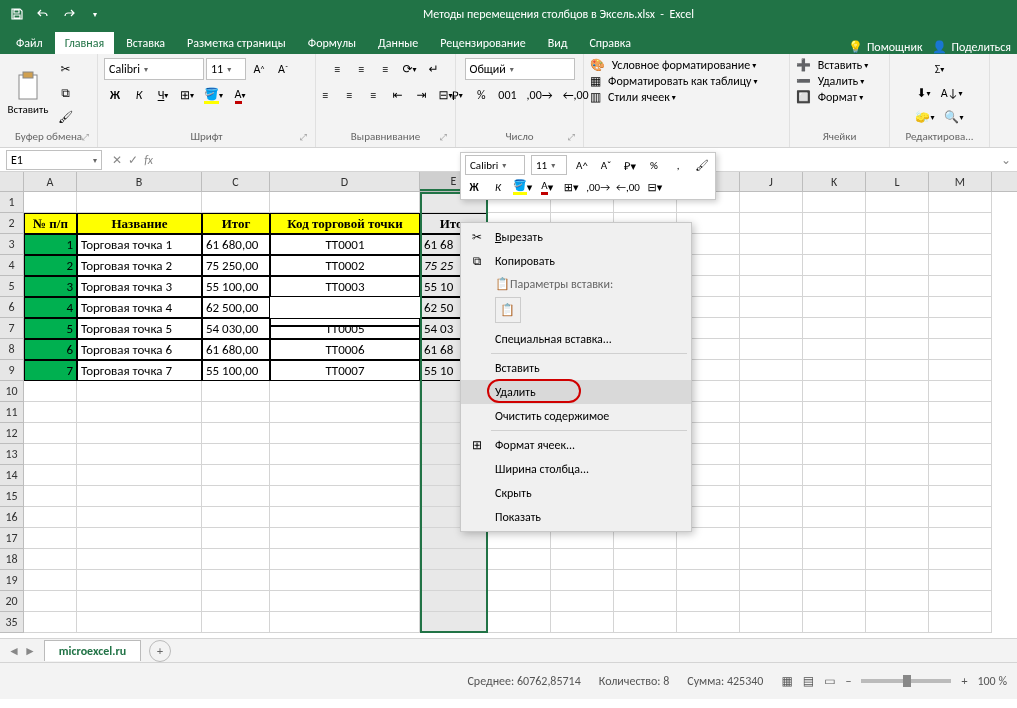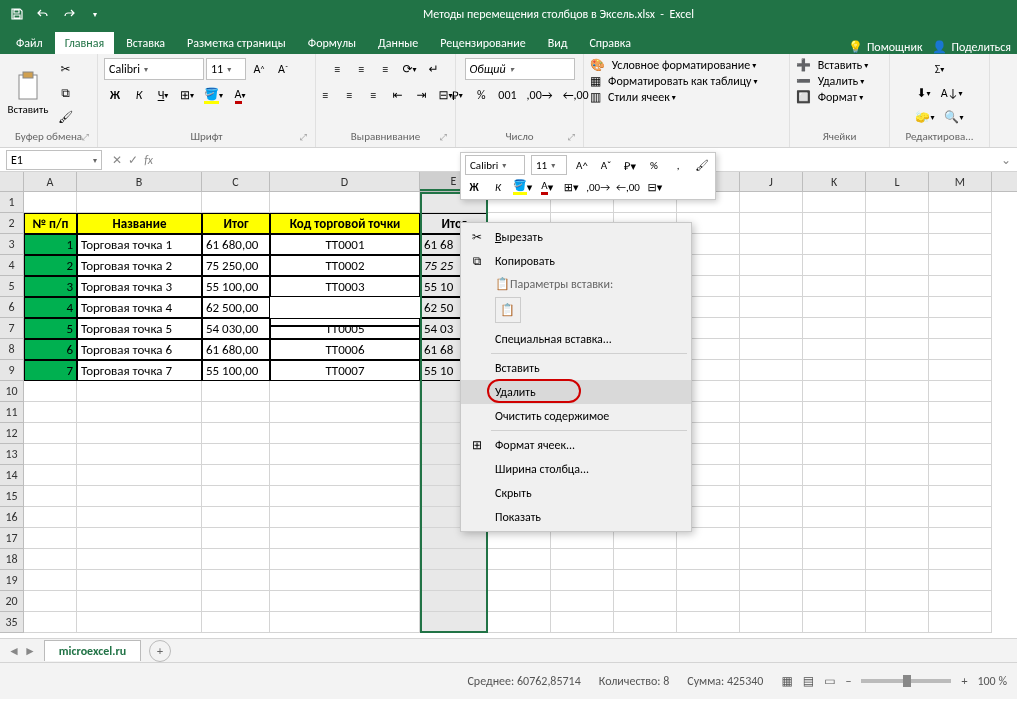--- a/index.html
+++ b/index.html
@@ -47,21 +47,21 @@
   .corner { width: 24px; height: 20px; background: #e6e6e6; border-right:1px solid #bdbdbd; border-bottom:1px solid #bdbdbd;}
   .ch { border-right:1px solid #bdbdbd; display:flex; align-items:center; justify-content:center; font-size:12px; color:#333; background:#e6e6e6;}
   .ch.sel { background:#cfcfcf; border-bottom:2px solid #217346;}
   .grid-body { display:flex; }
   .row-headers { width:24px;}
   .rh { height:21px; border-right:1px solid #bdbdbd; border-bottom:1px solid #bdbdbd; background:#e6e6e6; display:flex; align-items:center; justify-content:center; font-size:12px; color:#333;}
   .cells { position:relative; flex:1;}
   .cell-row { display:flex; height:21px;}
   .cell { border-right:1px solid #d4d4d4; border-bottom:1px solid #d4d4d4; padding:0 3px; font-size:13px; display:flex; align-items:center; overflow:hidden; white-space:nowrap;}
   .hdr { font-weight:bold; justify-content:center; }
-  .yellow { background:#ffff00; }
+  .yellow { background:#ffff00;font-family:Liberation Serif, serif; }
   .green { background:#00b050; }
   .tbl-border { border:1px solid #000;}
   .sel-col { background:#e8e8e8;}
   .sel-outline { position:absolute; border:2px solid #217346; pointer-events:none; }
 
   
   .sheetbar { height: 24px; border-top:1px solid #d4d4d4; display:flex; align-items:center; background:#f3f3f3;}
   .navsh { display:flex; gap:4px; padding:0 8px; color:#888;}
   .sheettab { padding:3px 14px; background:#fff; border:1px solid #bbb; border-bottom:none; font-size:12px; font-weight:bold; color:#217346; }
   .addsheet { width:22px; height:22px; display:flex; align-items:center; justify-content:center; border:1px solid #bbb; border-radius:50%; margin-left:8px; color:#666;}
@@ -219,21 +219,21 @@
         <div class="rbtn">⇤</div>
         <div class="rbtn">⇥</div>
         <div class="rbtn">⊟<span style="font-size:8px;">▾</span></div>
       </div>
     </div>
     <div class="group-label"><span>Выравнивание</span><span class="dlg">⤢</span></div>
   </div>
 
   <div class="group" style="width:128px;">
     <div class="group-body col2" style="gap:4px;">
-      <div class="combo" style="width:110px;font-style:italic;">
+      <div class="combo" style="width:110px;">
           <span>Общий</span>
           <span class="dd">▾</span>
         </div>
       <div class="row">
         <div class="rbtn">₽<span style="font-size:8px;">▾</span></div>
         <div class="rbtn">%</div>
         <div class="rbtn">001</div>
         <div class="rbtn">,00→</div>
         <div class="rbtn">←,00</div>
       </div>

